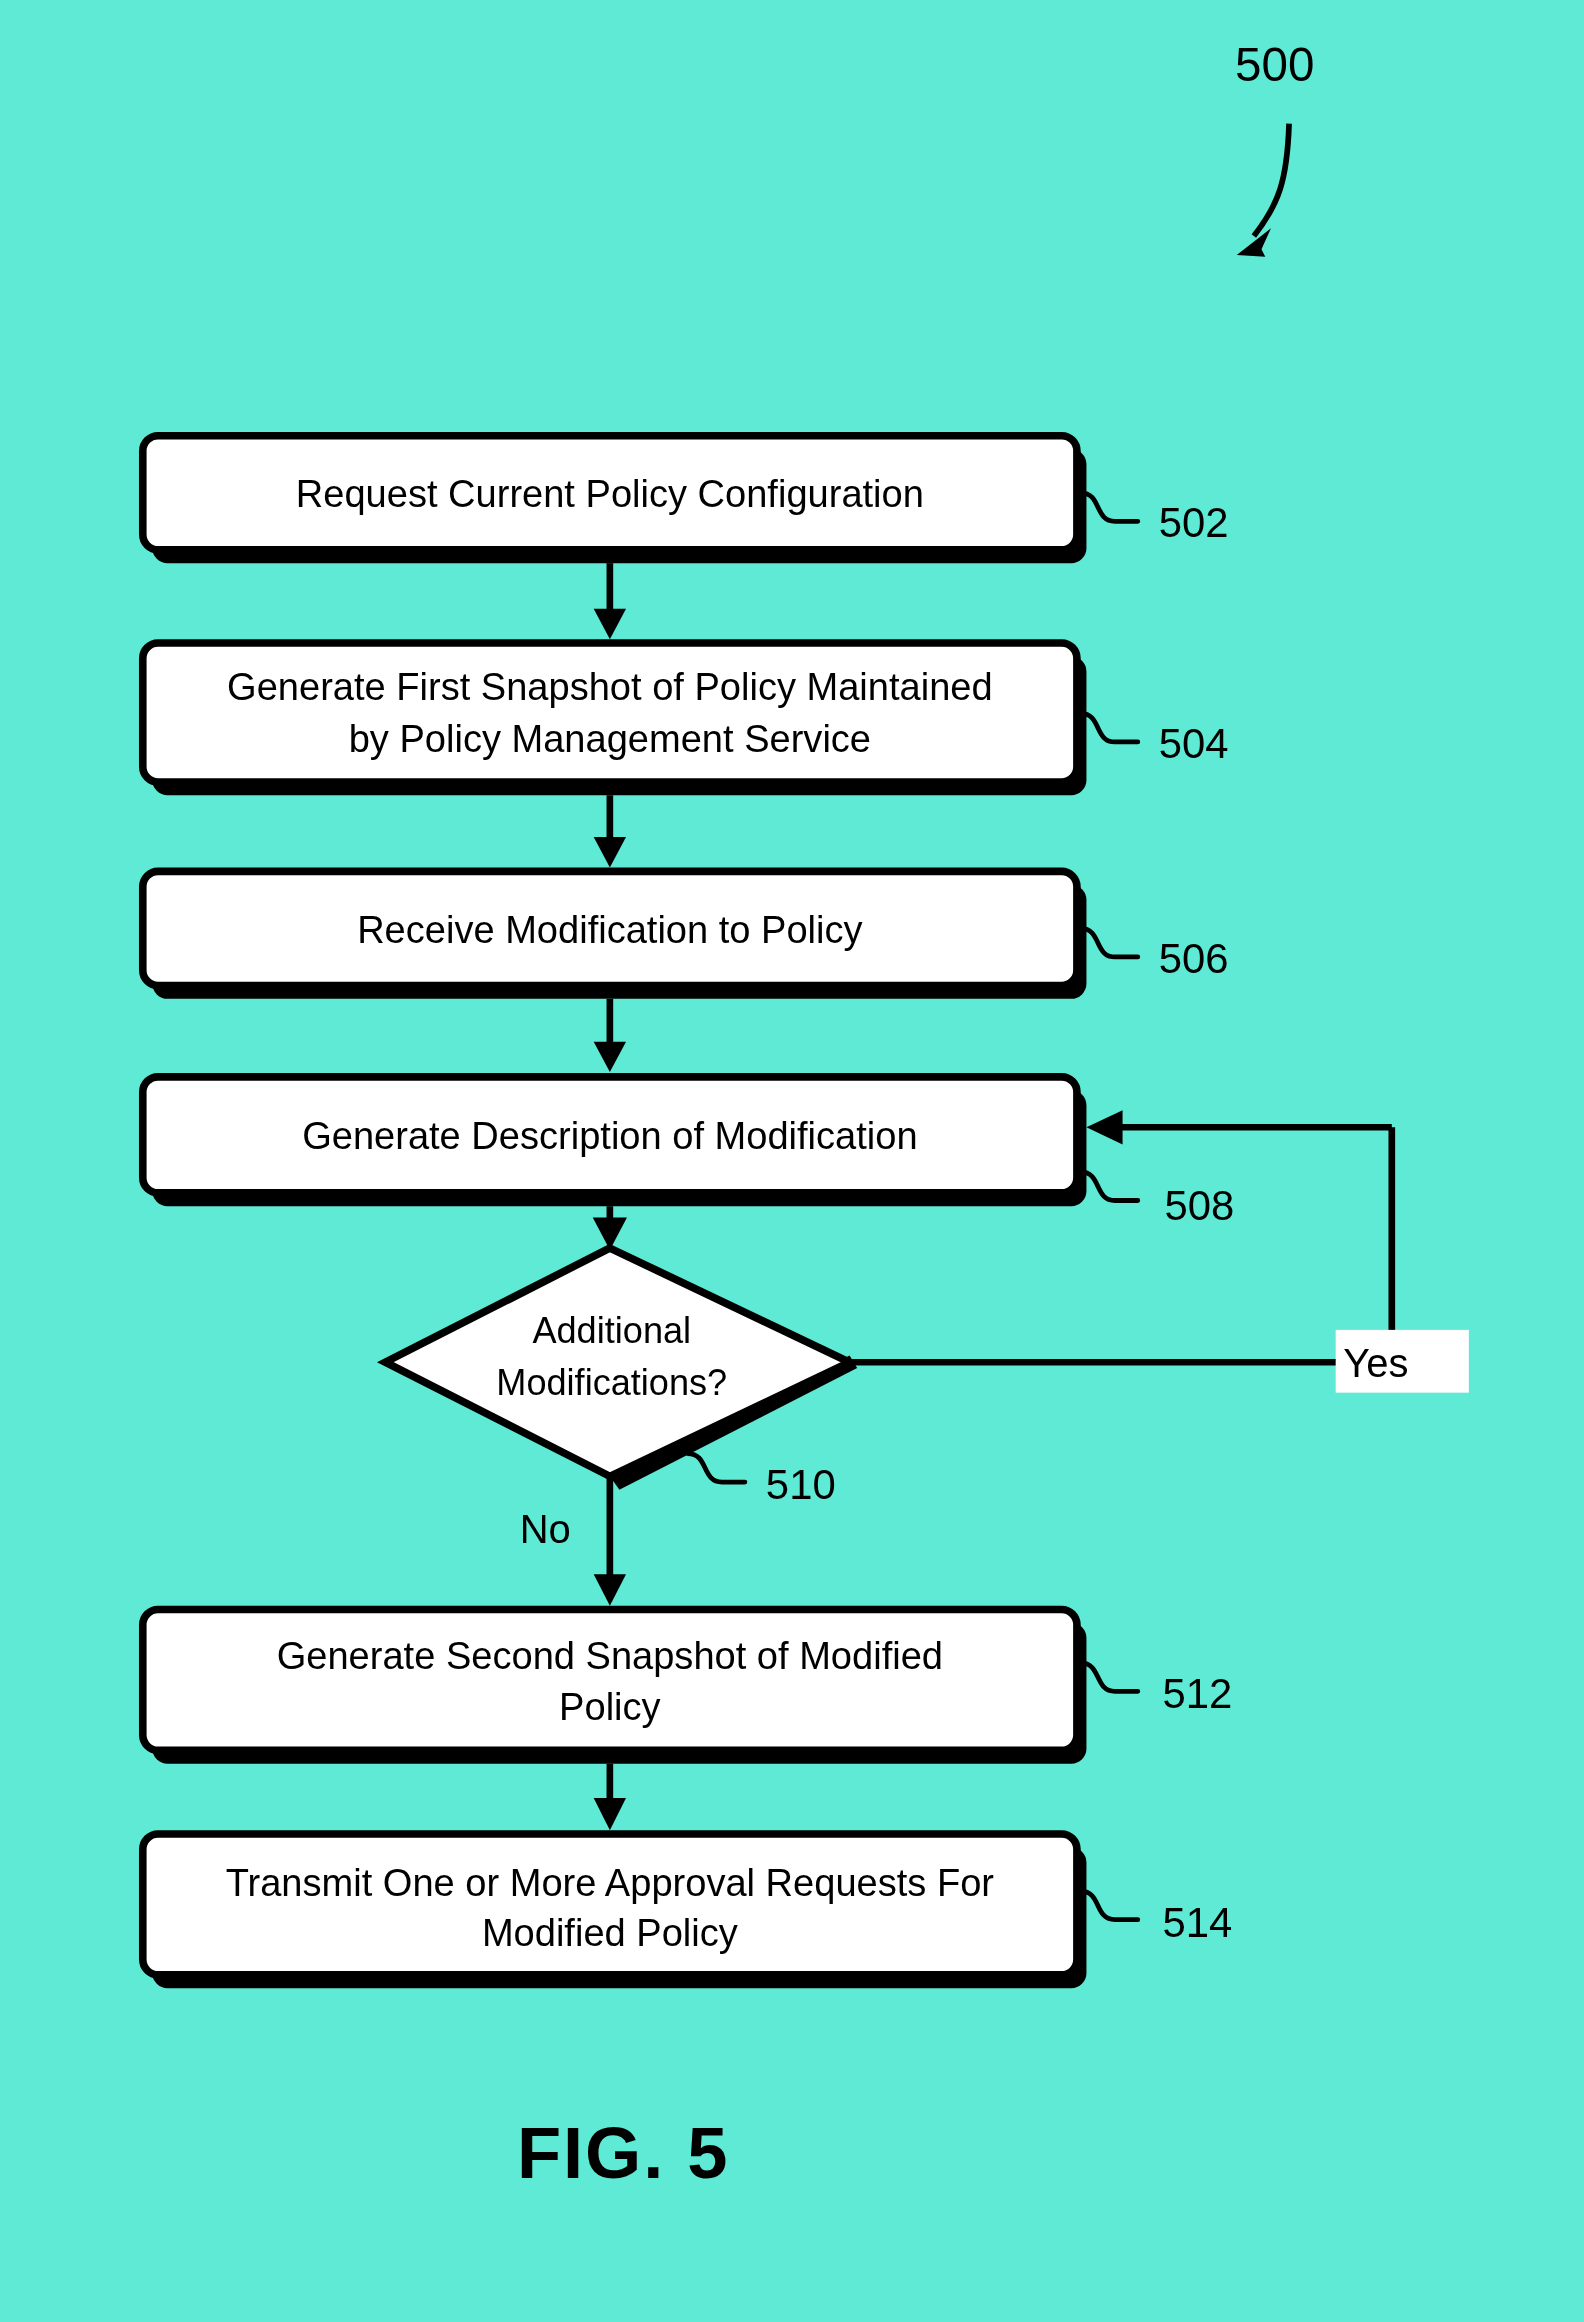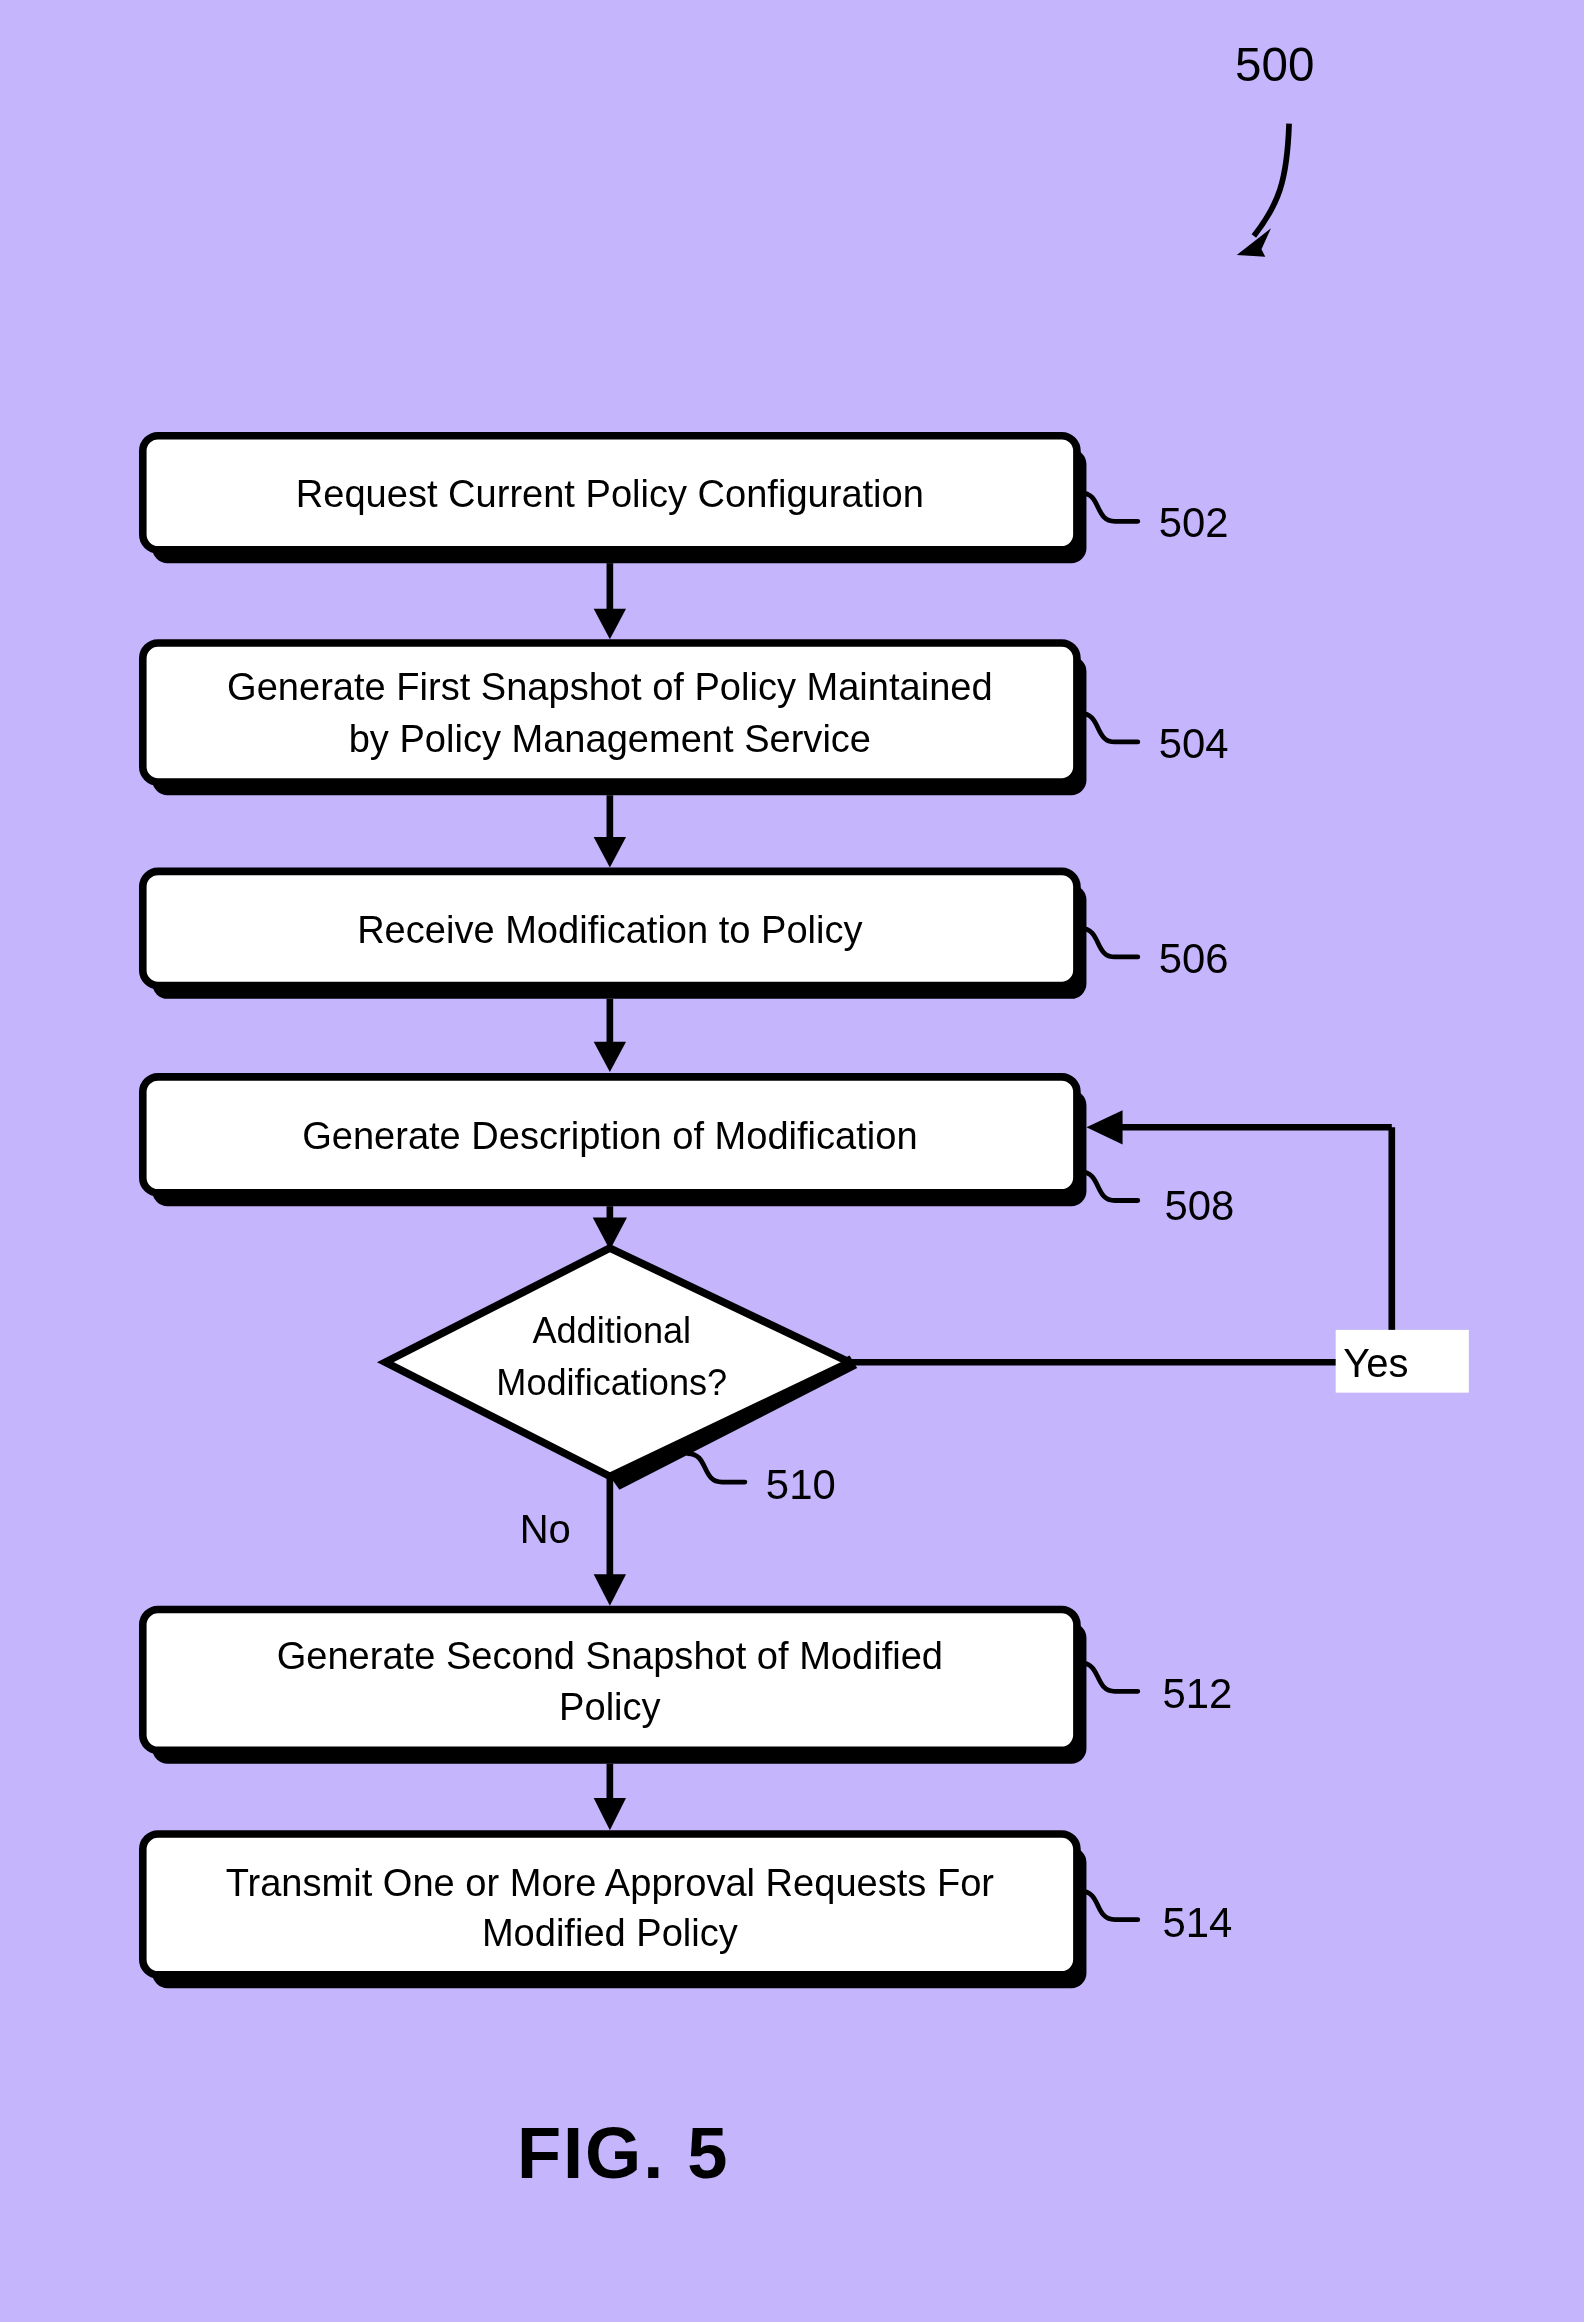--- a/index.html
+++ b/index.html
@@ -8,21 +8,21 @@
     background: #ffffff;
   }
   body {
     font-family: "Liberation Sans", sans-serif;
     color: #000000;
   }
   #page {
     position: relative;
     width: 1585px;
     height: 2323px;
-    background: #c4b5fd;
+    background: #5eead4;
     overflow: hidden;
   }
   #diagram-svg {
     position: absolute;
     left: 0;
     top: 0;
     width: 1585px;
     height: 2323px;
     display: block;
   }

